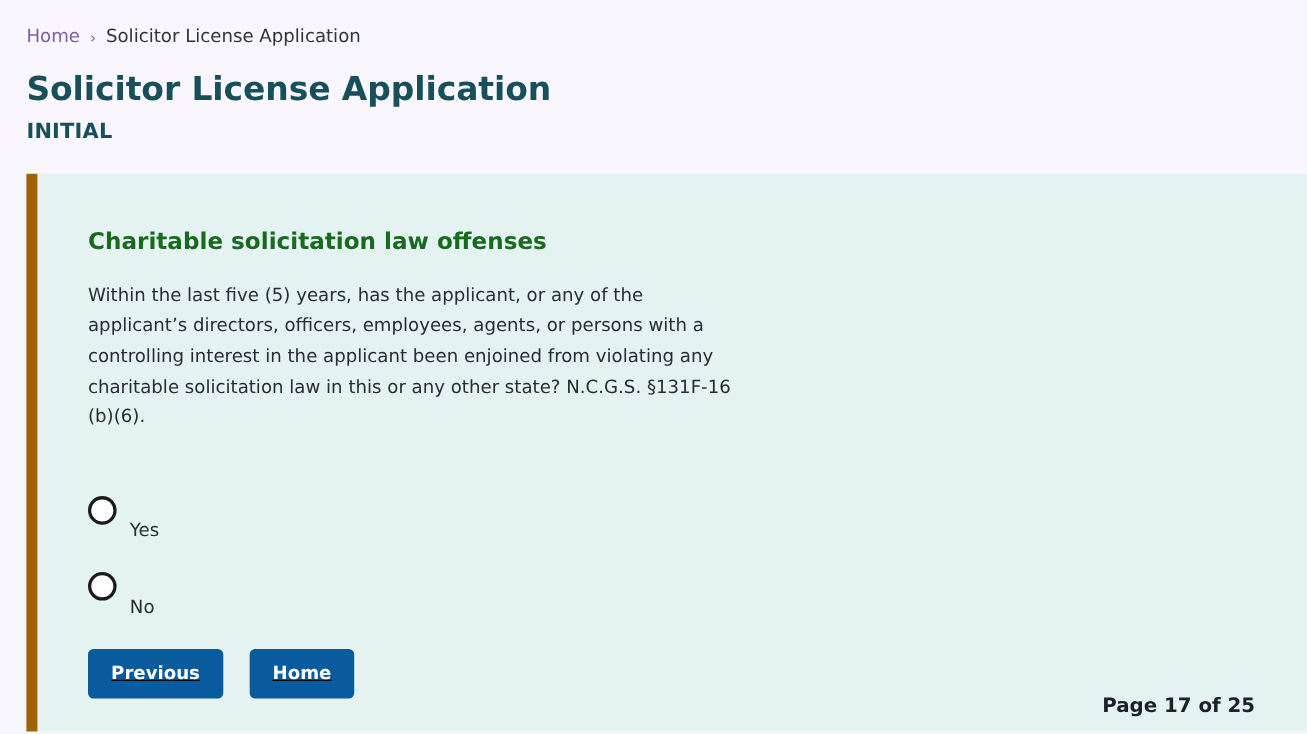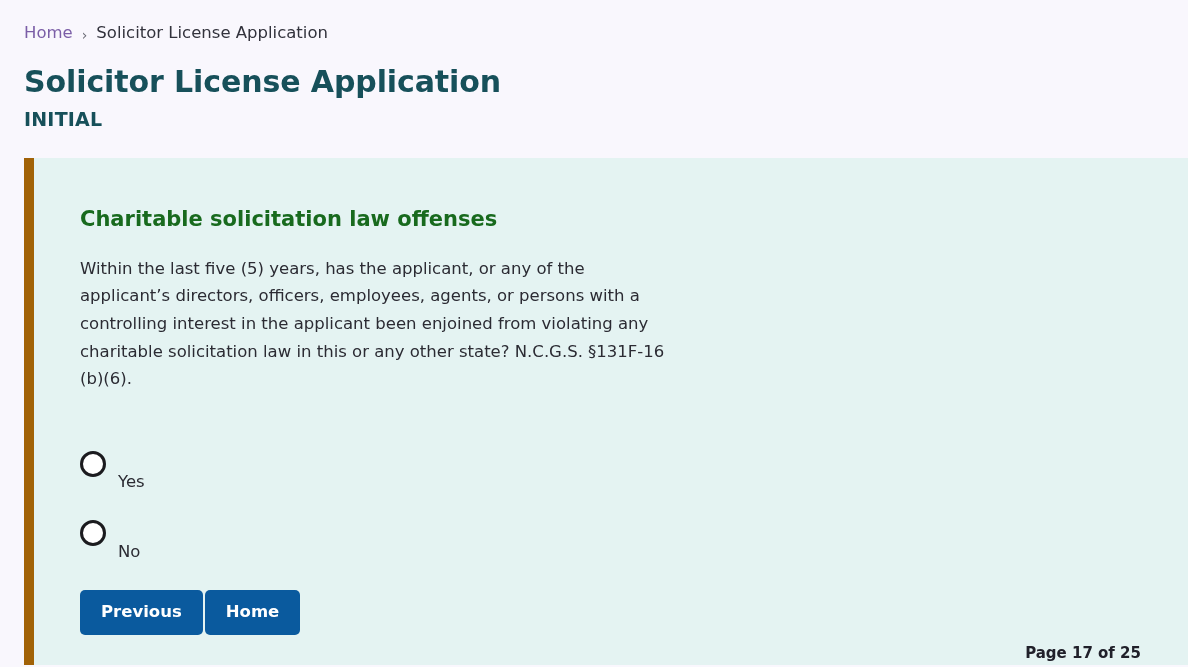--- a/index.html
+++ b/index.html
@@ -110,42 +110,43 @@
   .radio-label {
     font-size: 16.5px;
     color: #2b2b33;
     line-height: 1;
     margin-top: 37px;
   }
 
   
   .button-row {
     display: flex;
-    gap: 2px;
+    gap: 24px;
     margin-top: 30px;
+    text-decoration: underline;
   }
   .btn {
     background: #0a5a9e;
     color: #ffffff;
     border: none;
     border-radius: 5px;
     font-family: "DejaVu Sans", "Liberation Sans", sans-serif;
     font-size: 16.5px;
     font-weight: bold;
     padding: 13px 21px 14px 21px;
     cursor: pointer;
     line-height: 1.1;
   }
 
   
   .page-counter {
     position: absolute;
     right: 47px;
-    bottom: 3px;
-    font-size: 15px;
+    bottom: 13px;
+    font-size: 18px;
     font-weight: bold;
     color: #20202a;
   }
 </style>
 </head>
 <body>
 
 <div class="breadcrumb">
   <a class="breadcrumb-link" href="#">Home</a>
   <span class="breadcrumb-sep">›</span>

